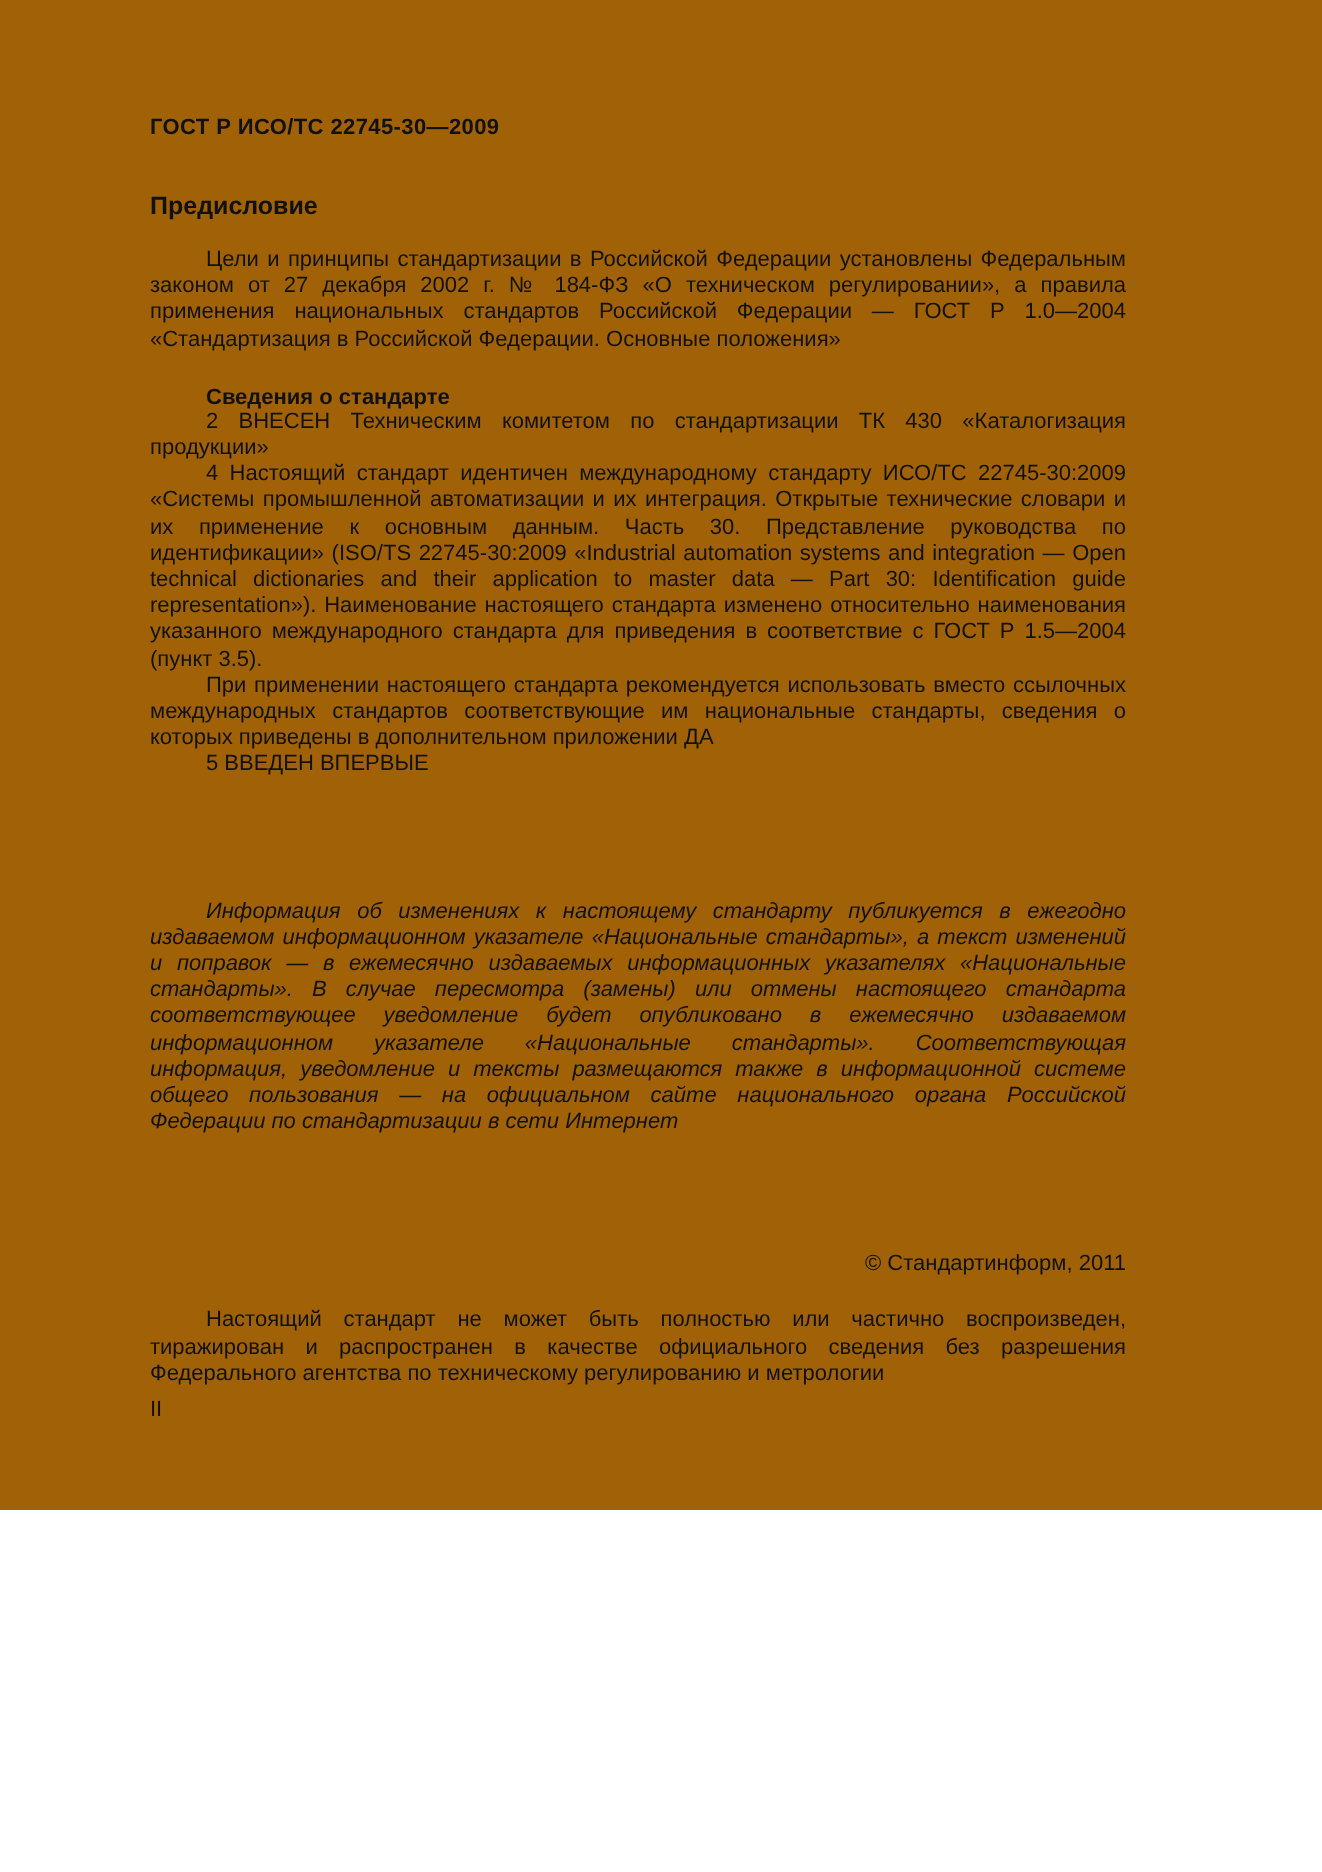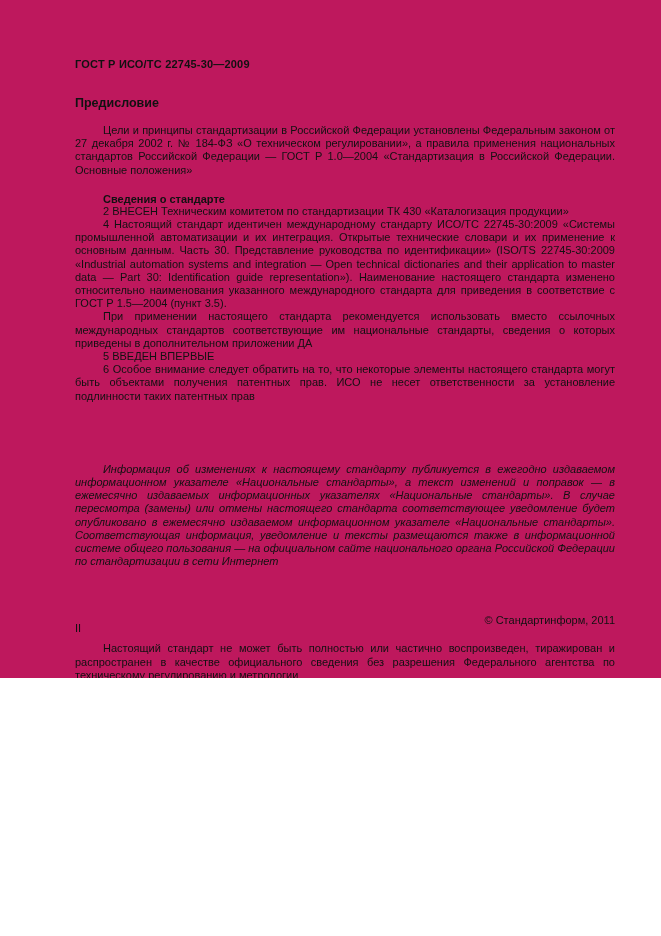--- a/index.html
+++ b/index.html
@@ -3,27 +3,27 @@
 <meta charset="utf-8">
 <style>
   html, body {
     margin: 0;
     padding: 0;
     background: #ffffff;
   }
   .page {
     position: relative;
     width: 661px;
-    height: 678px;
-    background: #be185d;
+    height: 755px;
+    background: #a16207;
     font-family: "Liberation Sans", sans-serif;
     color: #111111;
     overflow: hidden;
     box-sizing: border-box;
-    padding: 58px 46px 0 75px;
+    padding: 58px 98px 0 75px;
   }
   .doc-header {
     font-size: 11px;
     font-weight: bold;
     letter-spacing: 0.2px;
   }
   .doc-title {
     margin: 26px 0 14px 0;
     text-align: left;
     font-size: 12.5px;
@@ -53,21 +53,21 @@
     margin-top: 14px;
   }
   p.continuation {
     margin-top: 0;
   }
   p.note {
     margin-top: 60px;
     font-style: italic;
   }
   .copyright {
-    margin-top: 46px;
+    margin-top: 58px;
     font-size: 11px;
     text-align: right;
   }
   p.restriction {
     margin-top: 16px;
   }
   .page-number {
     position: absolute;
     left: 75px;
     bottom: 44px;
@@ -90,21 +90,20 @@
 
   <p class="para clause">2  ВНЕСЕН Техническим комитетом по стандартизации ТК 430 «Каталогизация продукции»</p>
 
 
   <p class="para clause">4  Настоящий стандарт идентичен международному стандарту ИСО/ТС 22745-30:2009 «Системы промышленной автоматизации и их интеграция. Открытые технические словари и их применение к основным данным. Часть 30.  Представление руководства по идентификации» (ISO/TS 22745-30:2009 «Industrial automation systems and integration — Open technical dictionaries and their application to master data — Part 30:  Identification guide representation»). Наименование настоящего стандарта изменено относительно наименования указанного международного стандарта для приведения в соответствие с ГОСТ Р 1.5—2004 (пункт 3.5).</p>
 
   <p class="para continuation">При применении настоящего стандарта рекомендуется использовать вместо ссылочных международных стандартов соответствующие им национальные стандарты, сведения о которых приведены в дополнительном приложении ДА</p>
 
   <p class="para clause">5  ВВЕДЕН ВПЕРВЫЕ</p>
 
-  <p class="para clause">6  Особое внимание следует обратить на то, что некоторые элементы настоящего стандарта могут быть объектами получения патентных прав. ИСО не несет ответственности за установление подлинности таких патентных прав</p>
 
   <p class="para note">Информация об изменениях к настоящему стандарту публикуется в ежегодно издаваемом информационном указателе «Национальные стандарты», а текст изменений и поправок — в ежемесячно издаваемых информационных указателях «Национальные стандарты». В случае пересмотра (замены) или отмены настоящего стандарта соответствующее уведомление будет опубликовано в ежемесячно издаваемом информационном указателе «Национальные стандарты». Соответствующая информация, уведомление и тексты размещаются также в информационной системе общего пользования — на официальном сайте национального органа Российской Федерации по стандартизации в сети Интернет</p>
 
   <div class="copyright">©   Стандартинформ, 2011</div>
 
   <p class="para restriction">Настоящий стандарт не может быть полностью или частично воспроизведен, тиражирован и распространен в качестве официального сведения без разрешения Федерального агентства по техническому регулированию и метрологии</p>
 
   <div class="page-number">II</div>
 
 </div>

